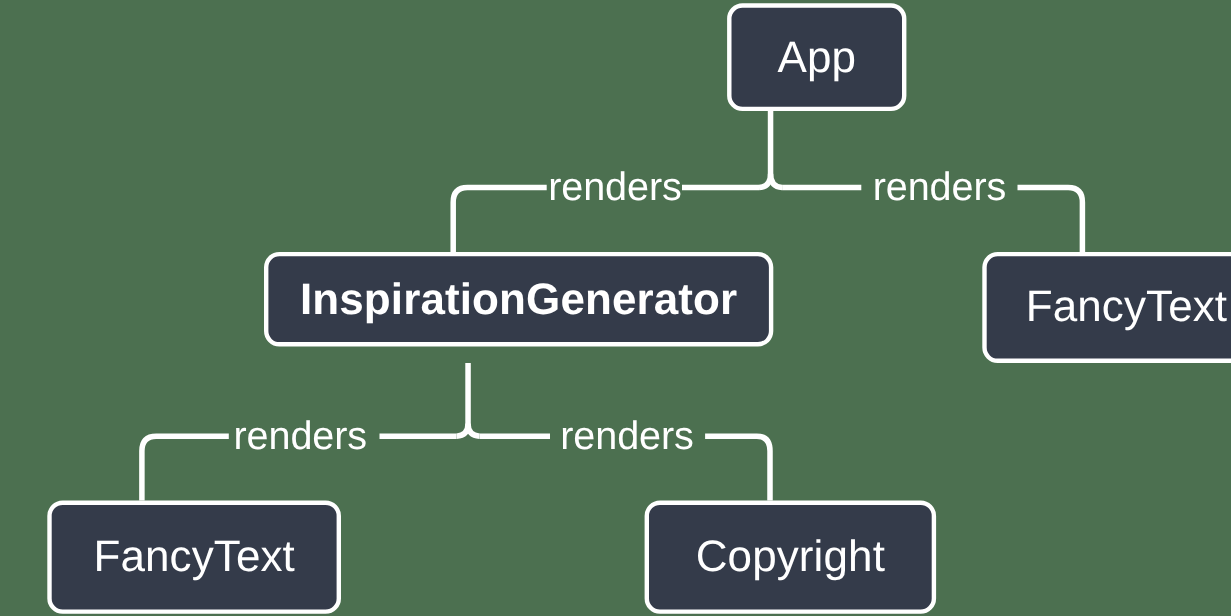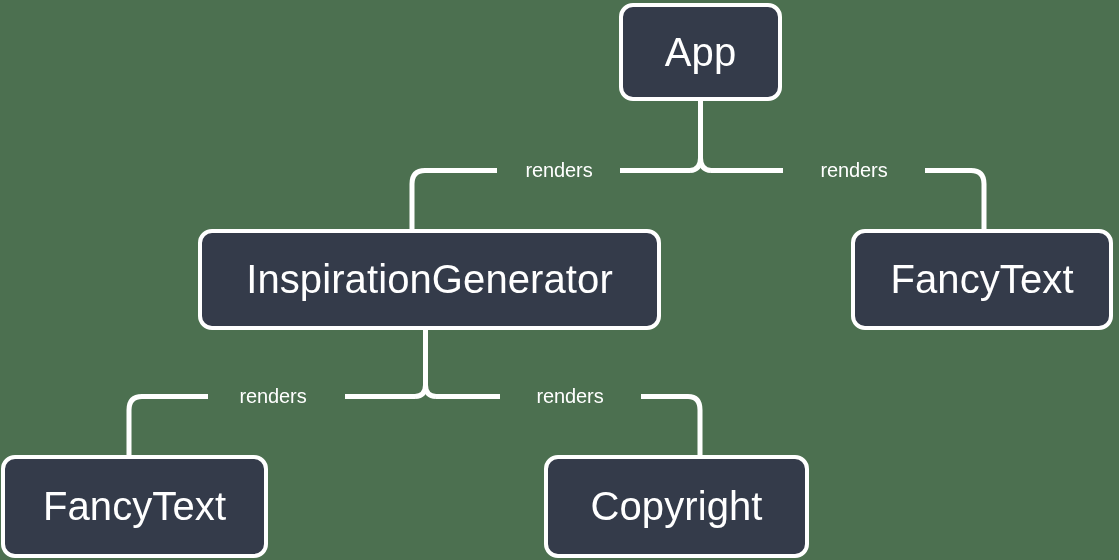--- a/index.html
+++ b/index.html
@@ -32,32 +32,33 @@
     border: 4px solid #ffffff;
     border-radius: 14px;
     display: flex;
     align-items: center;
     justify-content: center;
     color: #ffffff;
     font-size: 40px;
     font-weight: 400;
     letter-spacing: 0.1px;
     white-space: nowrap;
+    margin-left: 42px;
   }
   .edge-label {
     position: absolute;
     color: #ffffff;
-    font-size: 20px;
+    font-size: 36px;
     font-weight: 500;
     white-space: nowrap;
     transform: translate(-50%, -50%);
     letter-spacing: -0.1px;
   }
   #node-app { left: 619px; top: 3px; width: 163px; height: 98px; }
-  #node-inspiration { left: 198px; top: 229px; width: 463px; height: 101px; }
+  #node-inspiration { left: 198px; top: 229px; width: 463px; height: 86px; font-weight: bold; }
   #node-fancytext-right { left: 851px; top: 229px; width: 262px; height: 101px; }
   #node-fancytext-bottom { left: 1px; top: 455px; width: 267px; height: 103px; }
   #node-copyright { left: 544px; top: 455px; width: 265px; height: 103px; }
 </style>
 </head>
 <body>
 
 <div id="diagram">
 
   <svg id="wires" viewBox="0 0 1119 560" xmlns="http://www.w3.org/2000/svg">

